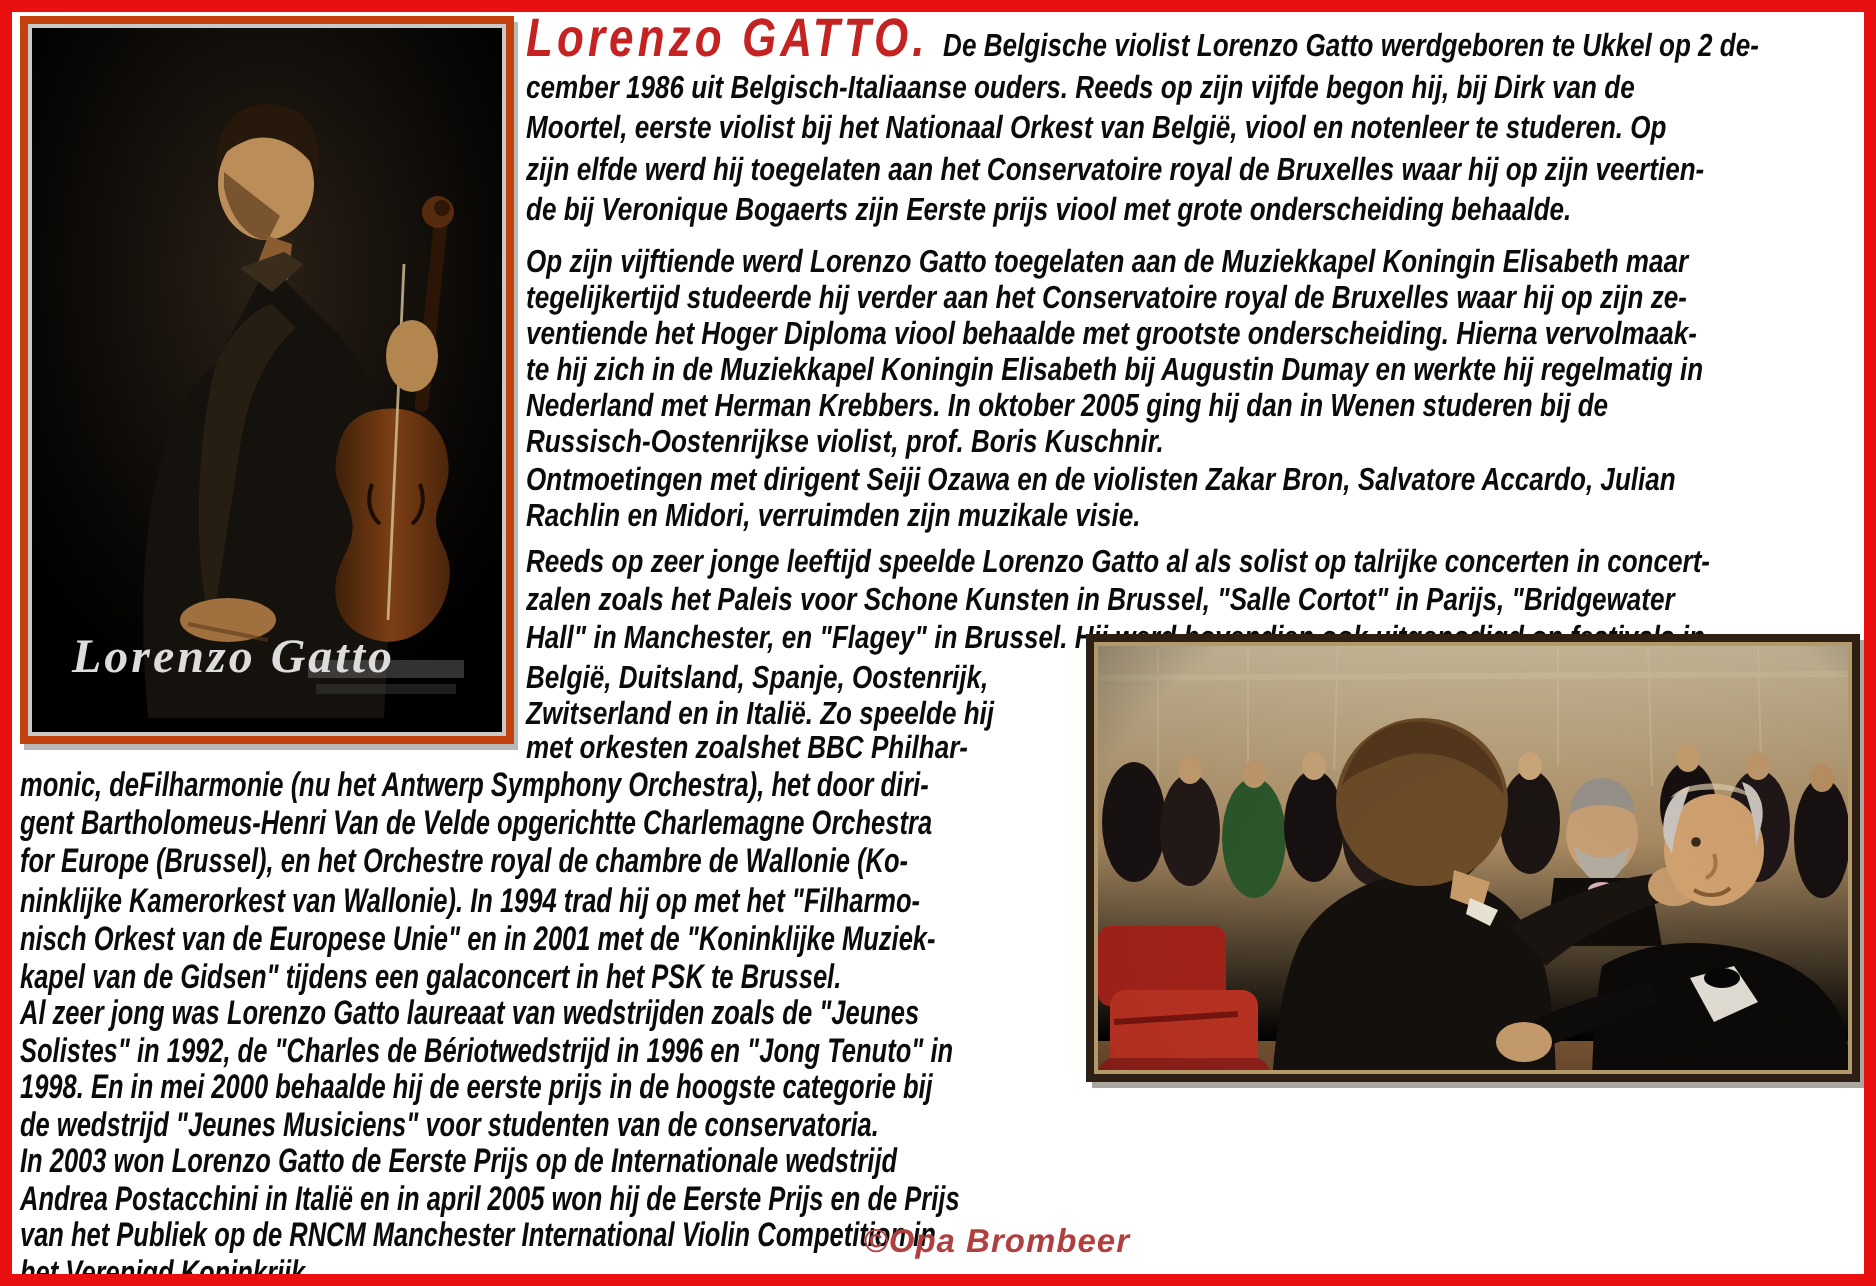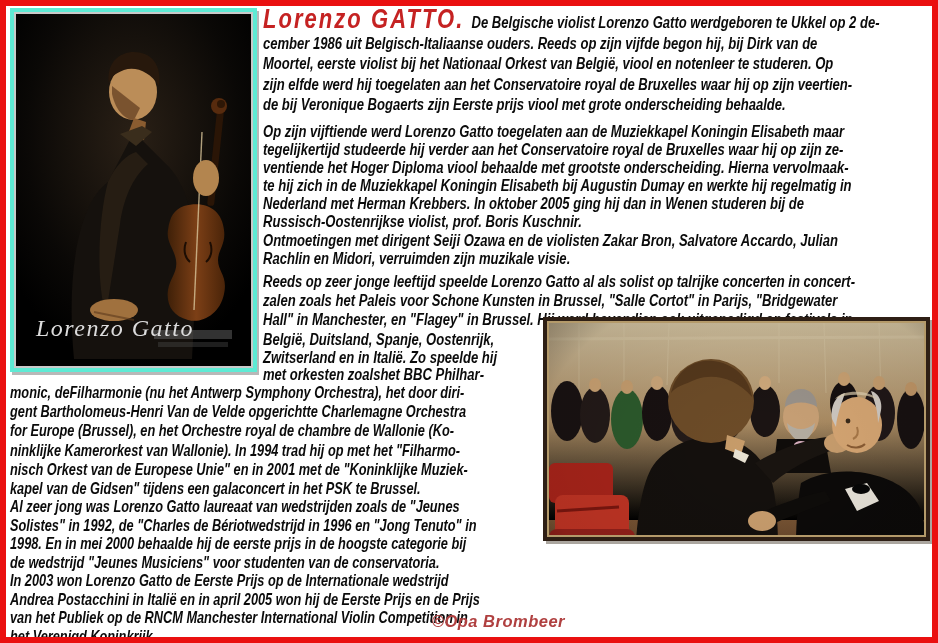--- a/index.html
+++ b/index.html
@@ -44,22 +44,23 @@
     font-style:italic;
     color:#b04040;
     letter-spacing:.5px;
     z-index:2;
   }
   
   .photo{position:absolute;box-sizing:border-box;padding:4px;z-index:5;}
   .photo .inner{width:100%;height:100%;box-sizing:border-box;overflow:hidden;}
   .photo-left{
     left:4px;top:2px;width:247px;height:364px;
-    background:#5eead4;
+    background:#c2410c;
     box-shadow:2px 3px 0 rgba(125,125,125,.55);
+    font-weight:bold;
   }
   .photo-left .inner{border:2px solid #c9c9c9;background:#000;}
   .photo-right{
     left:537px;top:311px;width:387px;height:224px;
     background:#2e1f15;
     box-shadow:3px 3px 0 rgba(135,128,118,.7);
   }
   .photo-right .inner{border:2px solid #b49a6a;background:#7a5636;}
   svg{display:block;}
 </style>

